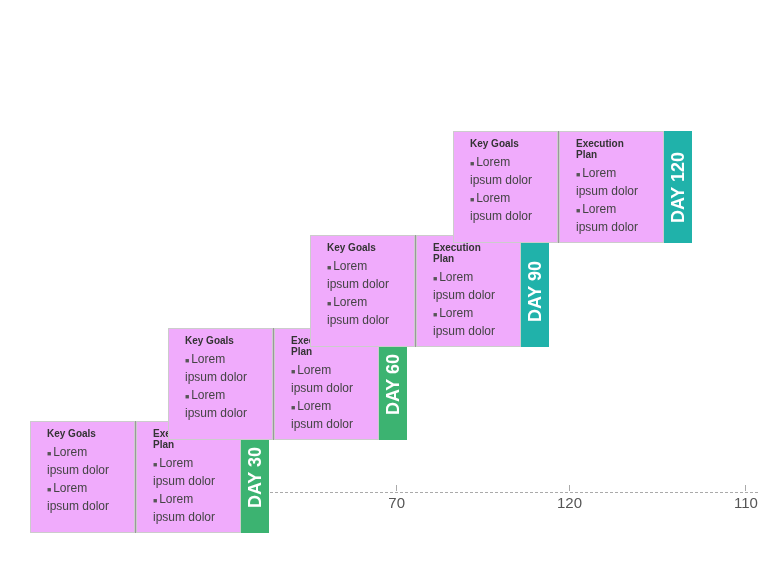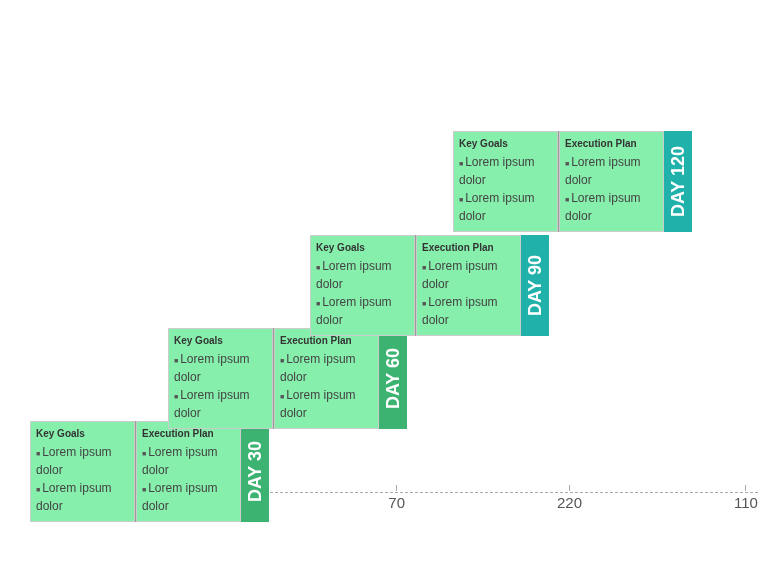--- a/index.html
+++ b/index.html
@@ -29,23 +29,23 @@
       height: 490px;
       margin-top: 5px;
     }
     
     .step-group {
       position: absolute;
       display: flex;
       align-items: stretch;
     }
     .box {
-      background: #86efac;
+      background: #f0abfc;
       border: 1px solid #ccc;
-      padding: 6px 5px;
+      padding: 6px 16px;
       font-size: 10px;
       color: #444;
     }
     .box-title {
       font-weight: bold;
       font-size: 10px;
       color: #333;
       margin-bottom: 4px;
     }
     .box ul {
@@ -132,21 +132,21 @@
         <div class="tick">
           <div class="tick-line"></div>
           <span>40</span>
         </div>
         <div class="tick">
           <div class="tick-line"></div>
           <span>70</span>
         </div>
         <div class="tick">
           <div class="tick-line"></div>
-          <span>220</span>
+          <span>120</span>
         </div>
         <div class="tick">
           <div class="tick-line"></div>
           <span>110</span>
         </div>
       </div>
   <div class="step-group day30" style="position: absolute; left: 30px; top: 390px; display: flex; align-items: stretch;">
         <div class="box" style="width: 105px;">
           <div class="box-title">Key Goals</div>
           <ul>

